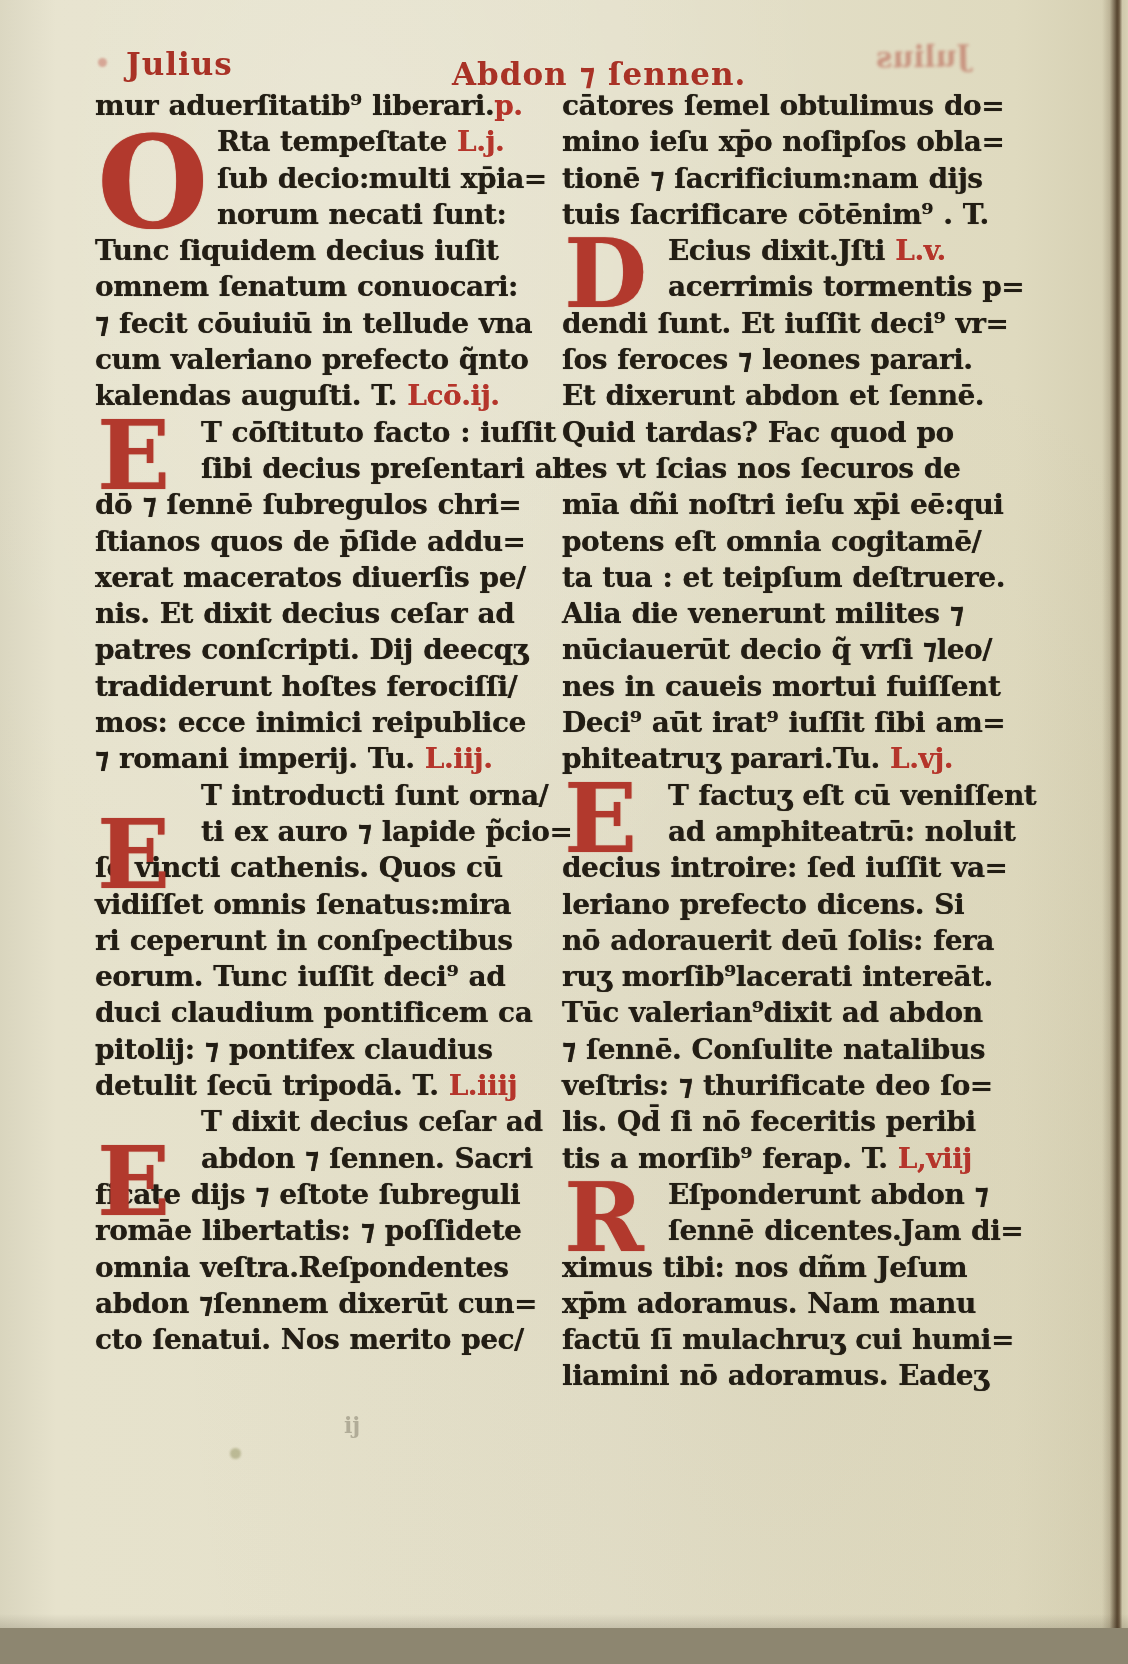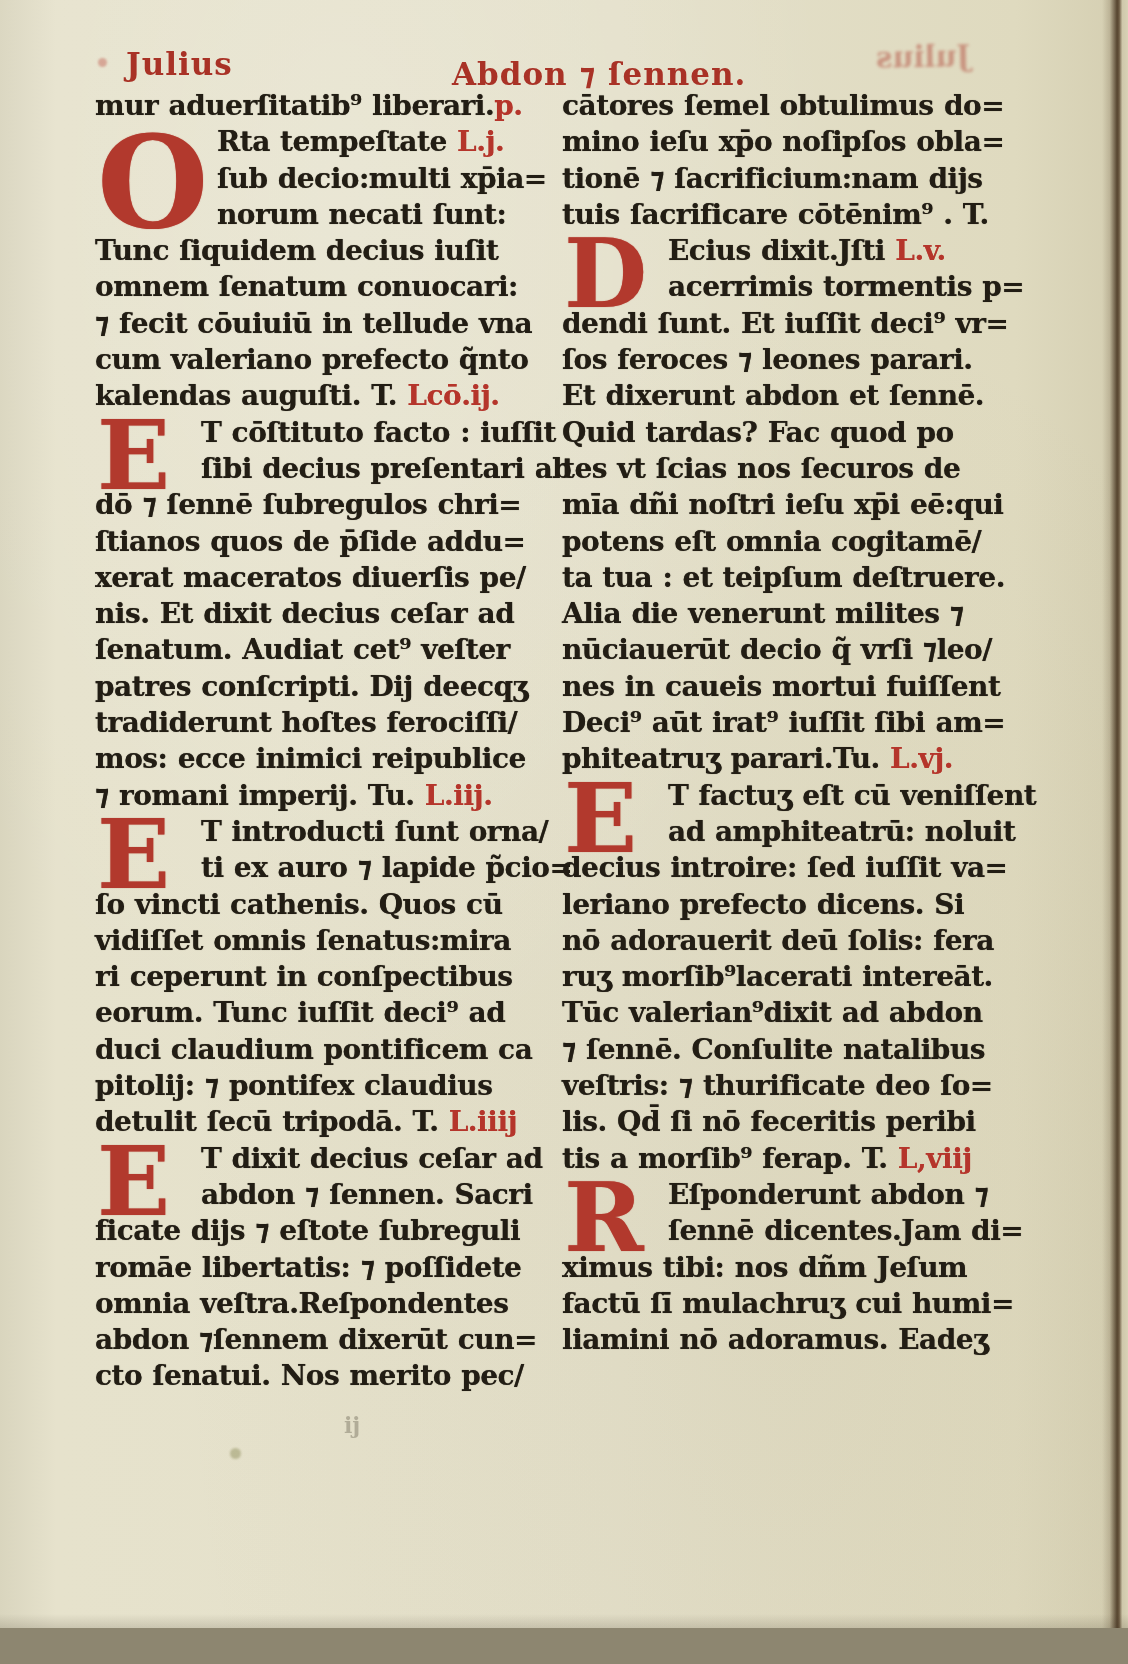--- a/index.html
+++ b/index.html
@@ -82,21 +82,20 @@
       <div class="line"><span class="">omnem ſenatum conuocari:</span></div>
       <div class="line"><span class="">⁊ fecit cōuiuiū in tellude vna</span></div>
       <div class="line"><span class="">cum valeriano prefecto q̃nto</span></div>
       <div class="line"><span class="">kalendas auguſti. T. </span><span class="red">Lcō.ij.</span></div>
       <div class="line i2"><span class="">T cōſtituto facto : iuſſit</span></div>
       <div class="line i2"><span class="">ſibi decius preſentari ab</span></div>
       <div class="line"><span class="">dō ⁊ ſennē ſubregulos chri=</span></div>
       <div class="line"><span class="">ſtianos quos de p̄ſide addu=</span></div>
       <div class="line"><span class="">xerat maceratos diuerſis pe/</span></div>
       <div class="line"><span class="">nis. Et dixit decius ceſar ad</span></div>
-      <div class="line"><span class="">ſenatum.  Audiat cet⁹ veſter</span></div>
       <div class="line"><span class="">patres conſcripti. Dij deecqʒ</span></div>
       <div class="line"><span class="">tradiderunt hoſtes ferociſſi/</span></div>
       <div class="line"><span class="">mos: ecce inimici reipublice</span></div>
       <div class="line"><span class="">⁊ romani imperij. Tu. </span><span class="red">L.iij.</span></div>
       <div class="line i2"><span class="">T introducti ſunt orna/</span></div>
       <div class="line i2"><span class="">ti ex auro ⁊ lapide p̃cio=</span></div>
       <div class="line"><span class="">ſo vincti cathenis. Quos cū</span></div>
       <div class="line"><span class="">vidiſſet omnis ſenatus:mira</span></div>
       <div class="line"><span class="">ri ceperunt in conſpectibus</span></div>
       <div class="line"><span class="">eorum.  Tunc iuſſit deci⁹ ad</span></div>
@@ -142,20 +141,21 @@
       <div class="line"><span class="">nō adorauerit  deū ſolis: fera</span></div>
       <div class="line"><span class="">ruʒ morſib⁹lacerati intereāt.</span></div>
       <div class="line"><span class="">Tūc valerian⁹dixit ad abdon</span></div>
       <div class="line"><span class="">⁊ ſennē. Conſulite natalibus</span></div>
       <div class="line"><span class="">veſtris: ⁊ thurificate deo ſo=</span></div>
       <div class="line"><span class="">lis. Qd̄ ſi nō feceritis peribi</span></div>
       <div class="line"><span class="">tis a morſib⁹ ferap. T. </span><span class="red">L,viij</span></div>
       <div class="line i2"><span class="">Eſponderunt  abdon  ⁊</span></div>
       <div class="line i2"><span class="">ſennē dicentes.Jam di=</span></div>
       <div class="line"><span class="">ximus tibi: nos dñm Jeſum</span></div>
+      <div class="line"><span class="">xp̄m adoramus. Nam manu</span></div>
       <div class="line"><span class="">factū ſī mulachruʒ cui humi=</span></div>
       <div class="line"><span class="">liamini nō adoramus. Eadeʒ</span></div>
       <span class="dropcap l2" style="top: 143.2px;">D</span>
       <span class="dropcap l2" style="top: 687.7px;">E</span>
       <span class="dropcap l2" style="top: 1087px;">R</span>
     </div>
 
   <div class="speck speck-red"></div>
   <div class="speck speck-olive"></div>
   <div class="mark-ij">ij</div>

